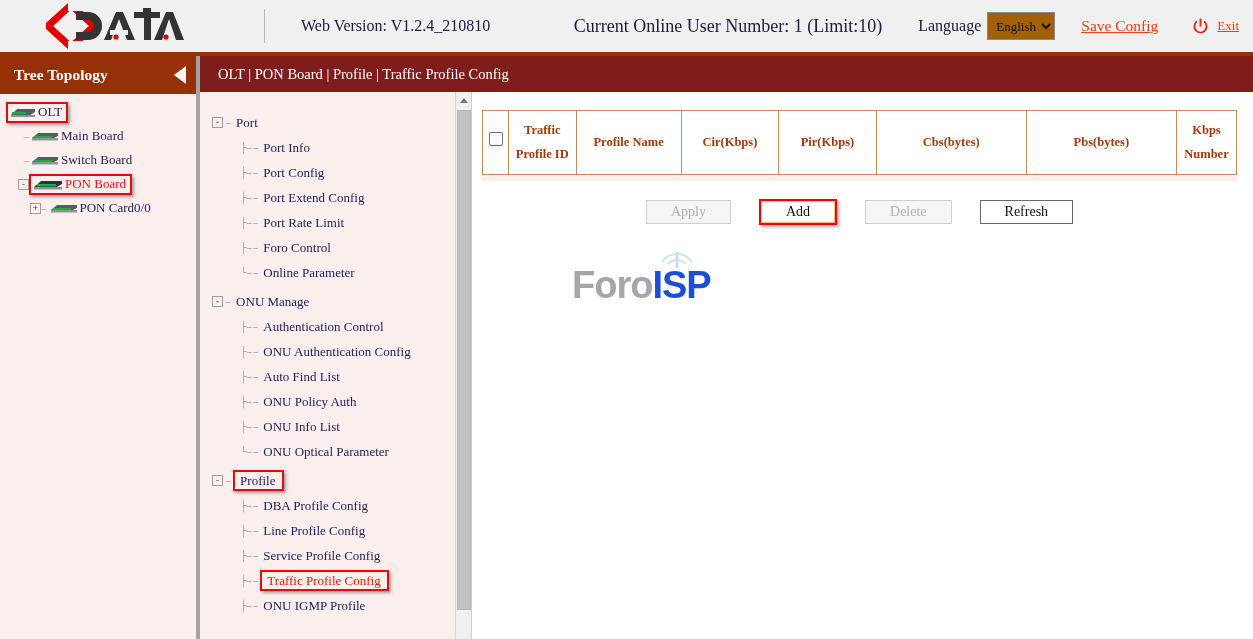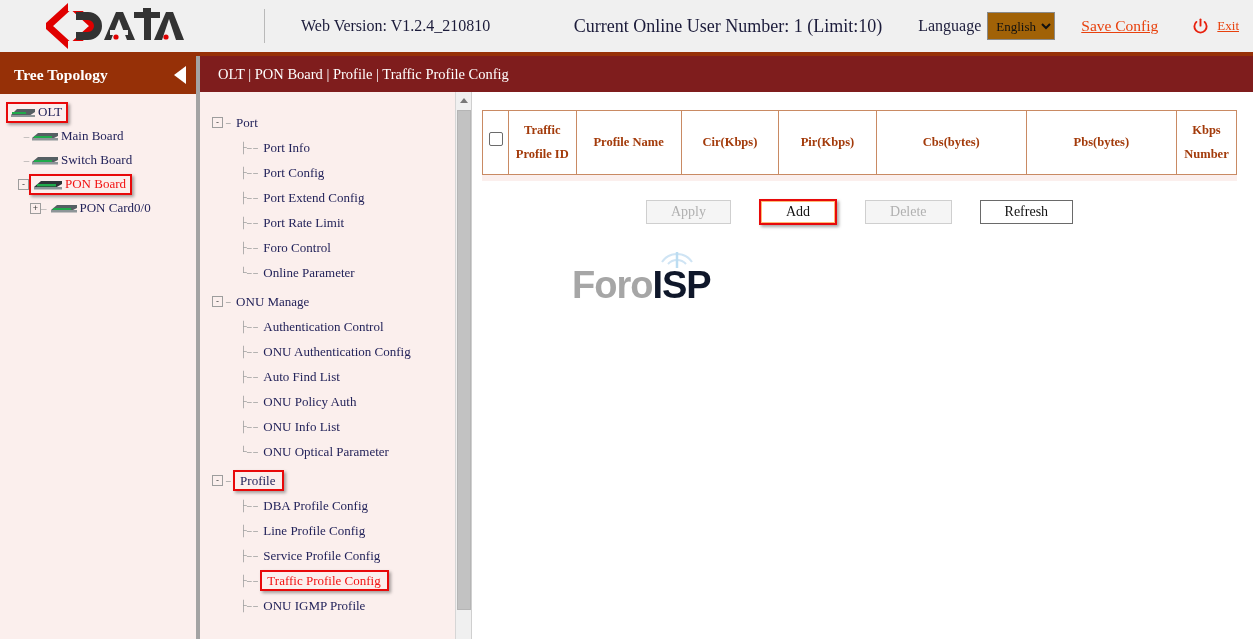--- a/index.html
+++ b/index.html
@@ -339,21 +339,21 @@
     font-family: "Liberation Sans", sans-serif;
     font-size: 38px;
     font-weight: bold;
     color: #a6a6a6;
     letter-spacing: -1px;
   }
   .wm-isp {
     font-family: "Liberation Sans", sans-serif;
     font-size: 38px;
     font-weight: bold;
-    color: #0f172a;
+    color: #1d4ed8;
     letter-spacing: -1px;
     position: relative;
   }
   .wm-antenna {
     position: absolute;
     top: -18px; left: 4px;
   }
 </style>
 </head>
 <body>

